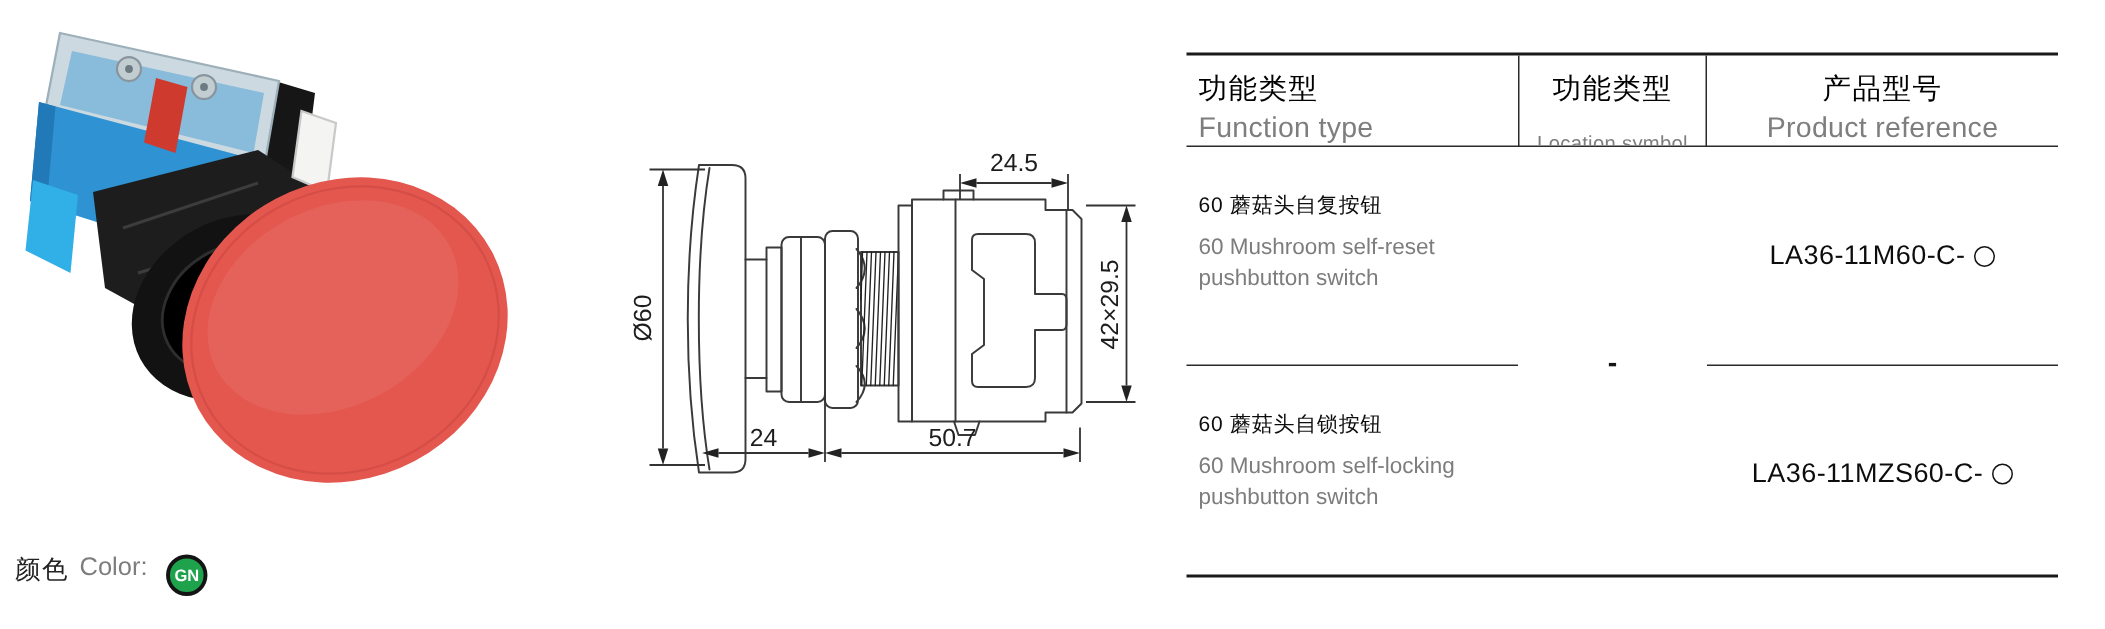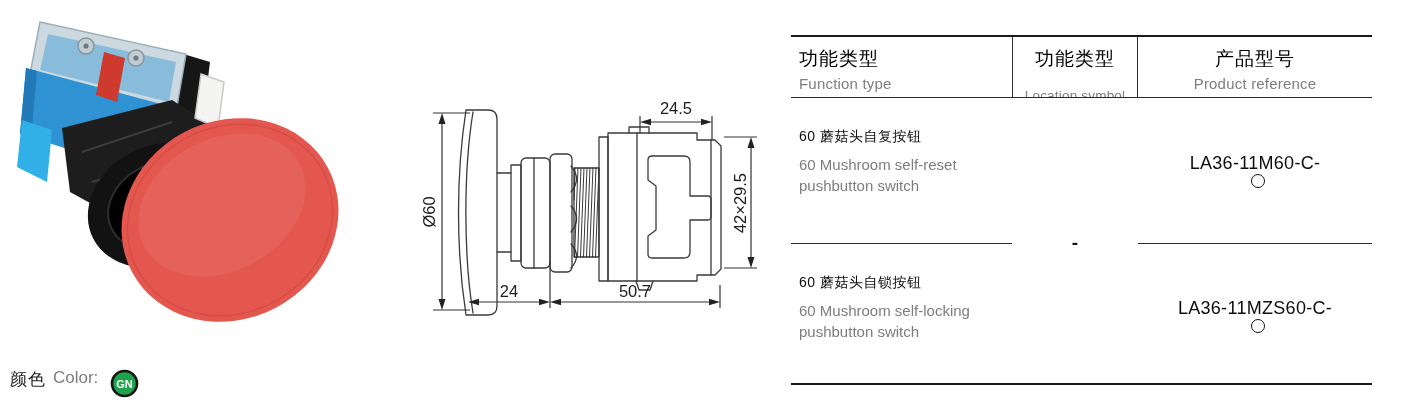--- a/index.html
+++ b/index.html
@@ -18,26 +18,26 @@
   .spec-table { position: absolute; left: 791px; top: 35px; width: 581px; height: 350px;
     display: grid; grid-template-columns: 221px 126px 234px; grid-template-rows: 61px 146px 143px;
     border-top: 2px solid #1a1a1a; border-bottom: 2px solid #1a1a1a; color: #101010; }
   .cell { overflow: hidden; }
   .col2 { border-left: 1.5px solid #2b2b2b; border-right: 1.5px solid #2b2b2b; }
   .hrule { border-bottom: 1.5px solid #2b2b2b; }
   .hcell { padding-top: 9px; }
   .hcell.left { padding-left: 8px; }
   .hcell.center { text-align: center; }
   .zh-head { font-size: 19px; letter-spacing: 1px; color: #000; }
-  .en-sub { font-size: 15px; color: #7e7e7e; margin-top: 3px; letter-spacing: 0.2px; }
+  .en-sub { font-size: 19px; color: #7e7e7e; margin-top: 3px; letter-spacing: 0.2px; }
   .en-sub.small { font-size: 13.5px; margin-top: 16px; }
   .fcell { padding: 30px 6px 0 8px; }
   .row-zh { font-size: 14px; color: #0d0d0d; letter-spacing: 0.5px; }
   .row-en { font-size: 15px; color: #7d7d7d; margin-top: 8px; line-height: 21px; }
-  .pcell { display: flex; align-items: center; justify-content: center; font-size: 18px; color: #0d0d0d; letter-spacing: 0.3px; flex-direction: column; }
+  .pcell { display: flex; align-items: center; justify-content: center; font-size: 18px; color: #0d0d0d; letter-spacing: 0.3px; }
   .ref-circle { display: inline-block; width: 14px; height: 14px; border: 1.5px solid #141414; border-radius: 50%; margin-left: 6px; }
   .loccell { grid-column: 2; grid-row: 2 / 4; display: flex; align-items: center; justify-content: center;
     font-size: 19px; font-weight: bold; color: #141414; }
 
   
   .legend { position: absolute; left: 10px; top: 368px; display: flex; height: 32px; }
   .legend-zh { font-size: 17px; color: #222; letter-spacing: 1px; }
   .legend-en { font-size: 17px; color: #7d7d7d; margin-left: 7px; }
   .legend-badge { margin-left: 11px; width: 31px; height: 31px; }
   .legend-badge text { font-size: 11px; font-weight: bold; fill: #ffffff; font-family: "Liberation Sans", sans-serif; }

